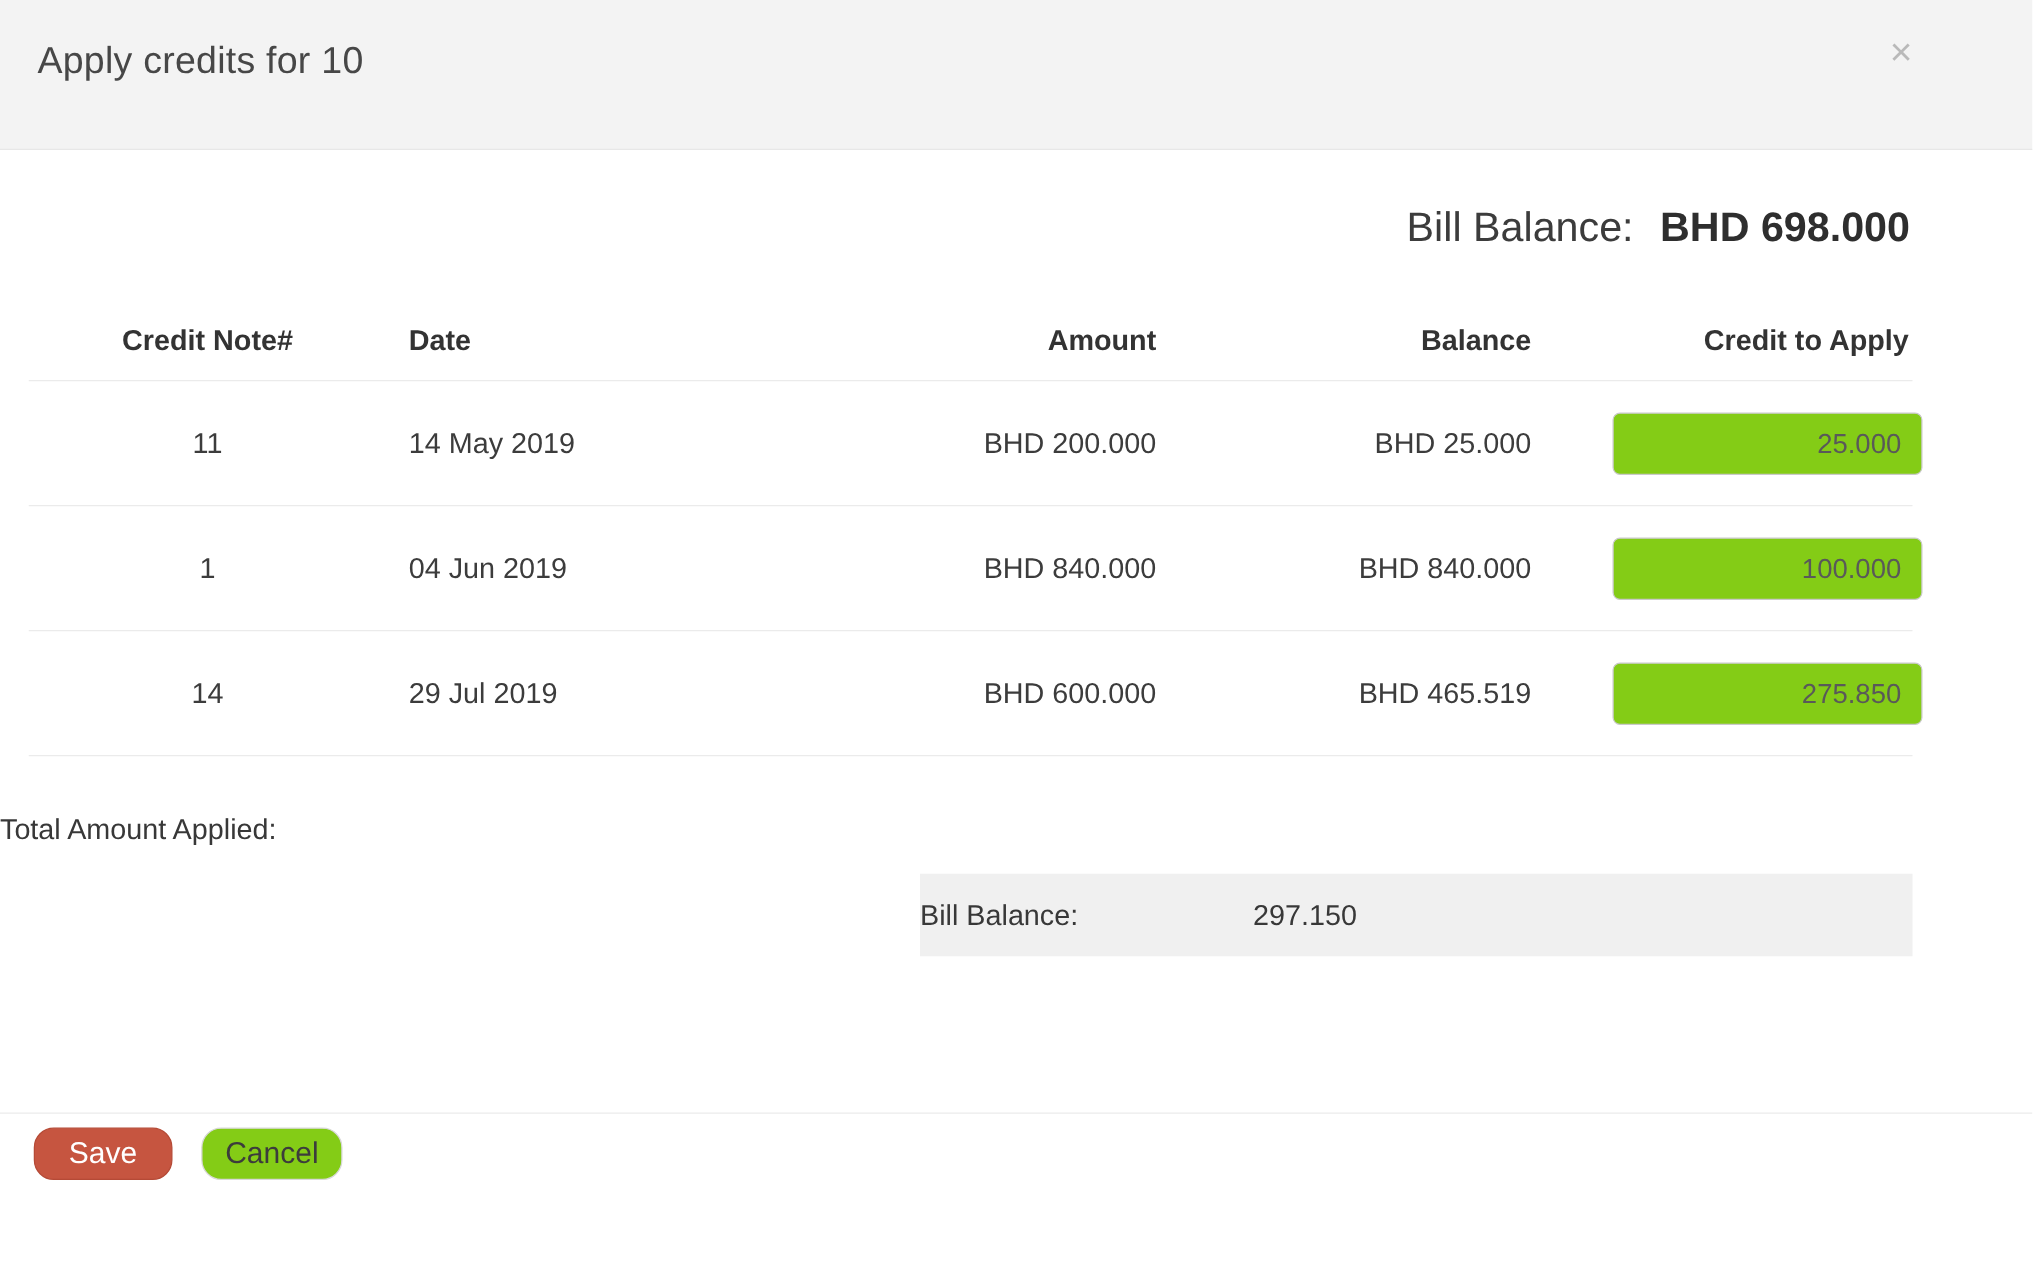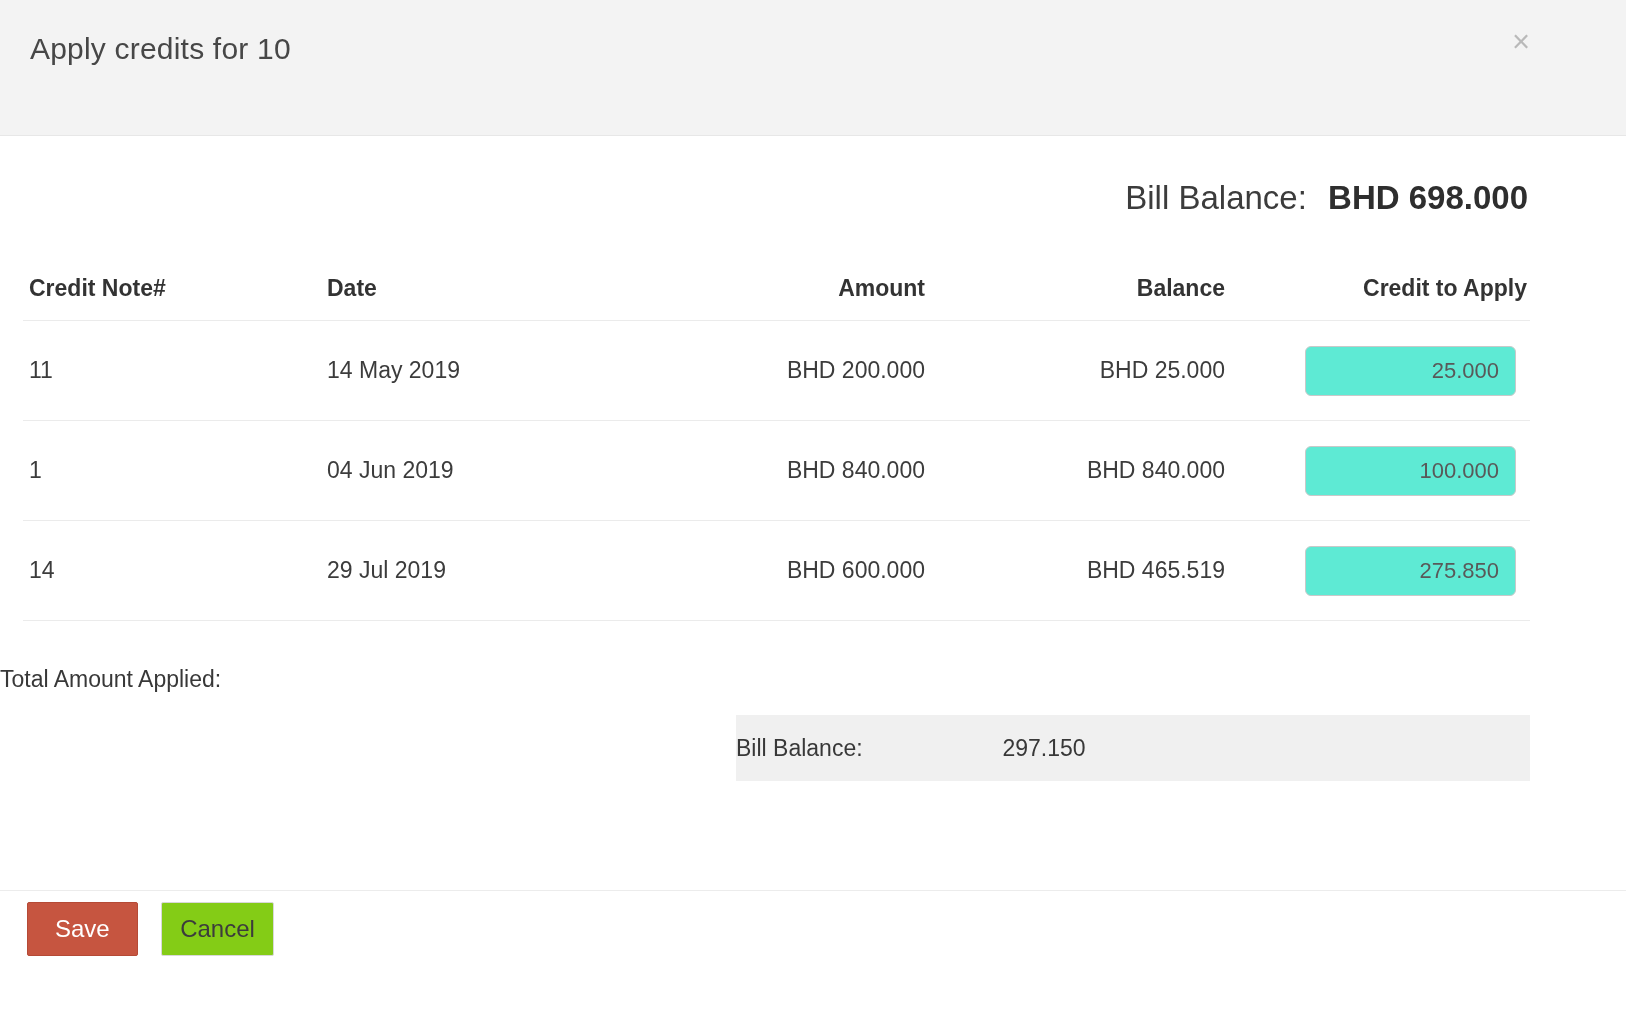--- a/index.html
+++ b/index.html
@@ -9,21 +9,21 @@
     height: 1022px;
     background: #ffffff;
     font-family: "Liberation Sans", sans-serif;
     color: #3e3e3e;
     position: relative;
     overflow: hidden;
   }
 
   
   .modal-header {
-    height: 136px;
+    height: 120px;
     background: #f3f3f3;
     border-bottom: 1px solid #e7e7e7;
     padding: 32px 0 0 30px;
     position: relative;
   }
   .modal-title {
     font-size: 30px;
     color: #474747;
     letter-spacing: 0.2px;
   }
@@ -67,38 +67,38 @@
     color: #333333;
     padding-bottom: 18px;
     border-bottom: 1px solid #ebebeb;
   }
   .t-row {
     font-size: 23px;
     height: 100px;
     border-bottom: 1px solid #ebebeb;
     color: #3c3c3c;
   }
-  .c1 { padding-left: 6px; text-align: left; }
+  .c1 { padding-left: 6px; text-align: center; }
   .c2 { padding-left: 24px; text-align: left; }
   .c3, .c4 { text-align: right; padding-right: 65px; }
   .c5 { text-align: right; padding-right: 3px; }
   .t-row .c5 { padding-right: 0; }
 
   .apply-input {
-    width: 211px;
+    width: 248px;
     height: 50px;
     border: 1px solid #c9c9c9;
     border-radius: 6px;
-    background: #5eead4;
+    background: #84cc16;
     font-family: inherit;
     font-size: 22px;
     color: #595959;
     text-align: right;
     padding: 0 16px;
-    margin-right: 14px;
+    margin-right: 28px;
     outline: none;
   }
 
   
   .totals {
     margin: 36px 96px 0 0; 
   }
   .totals-row {
     display: flex;
     align-items: center;
@@ -121,22 +121,22 @@
   
   .modal-footer {
     position: absolute;
     left: 0; right: 0; bottom: 0;
     height: 132px;
     border-top: 1px solid #ececec;
     background: #ffffff;
     padding: 11px 0 0 27px;
   }
   .btn {
-    height: 54px;
-    border-radius: 2px;
+    height: 42px;
+    border-radius: 16px;
     font-family: inherit;
     font-size: 24px;
     cursor: pointer;
     display: inline-flex;
     align-items: center;
     justify-content: center;
   }
   .btn-save {
     background: #c65540;
     border: 1px solid #b54a36;

